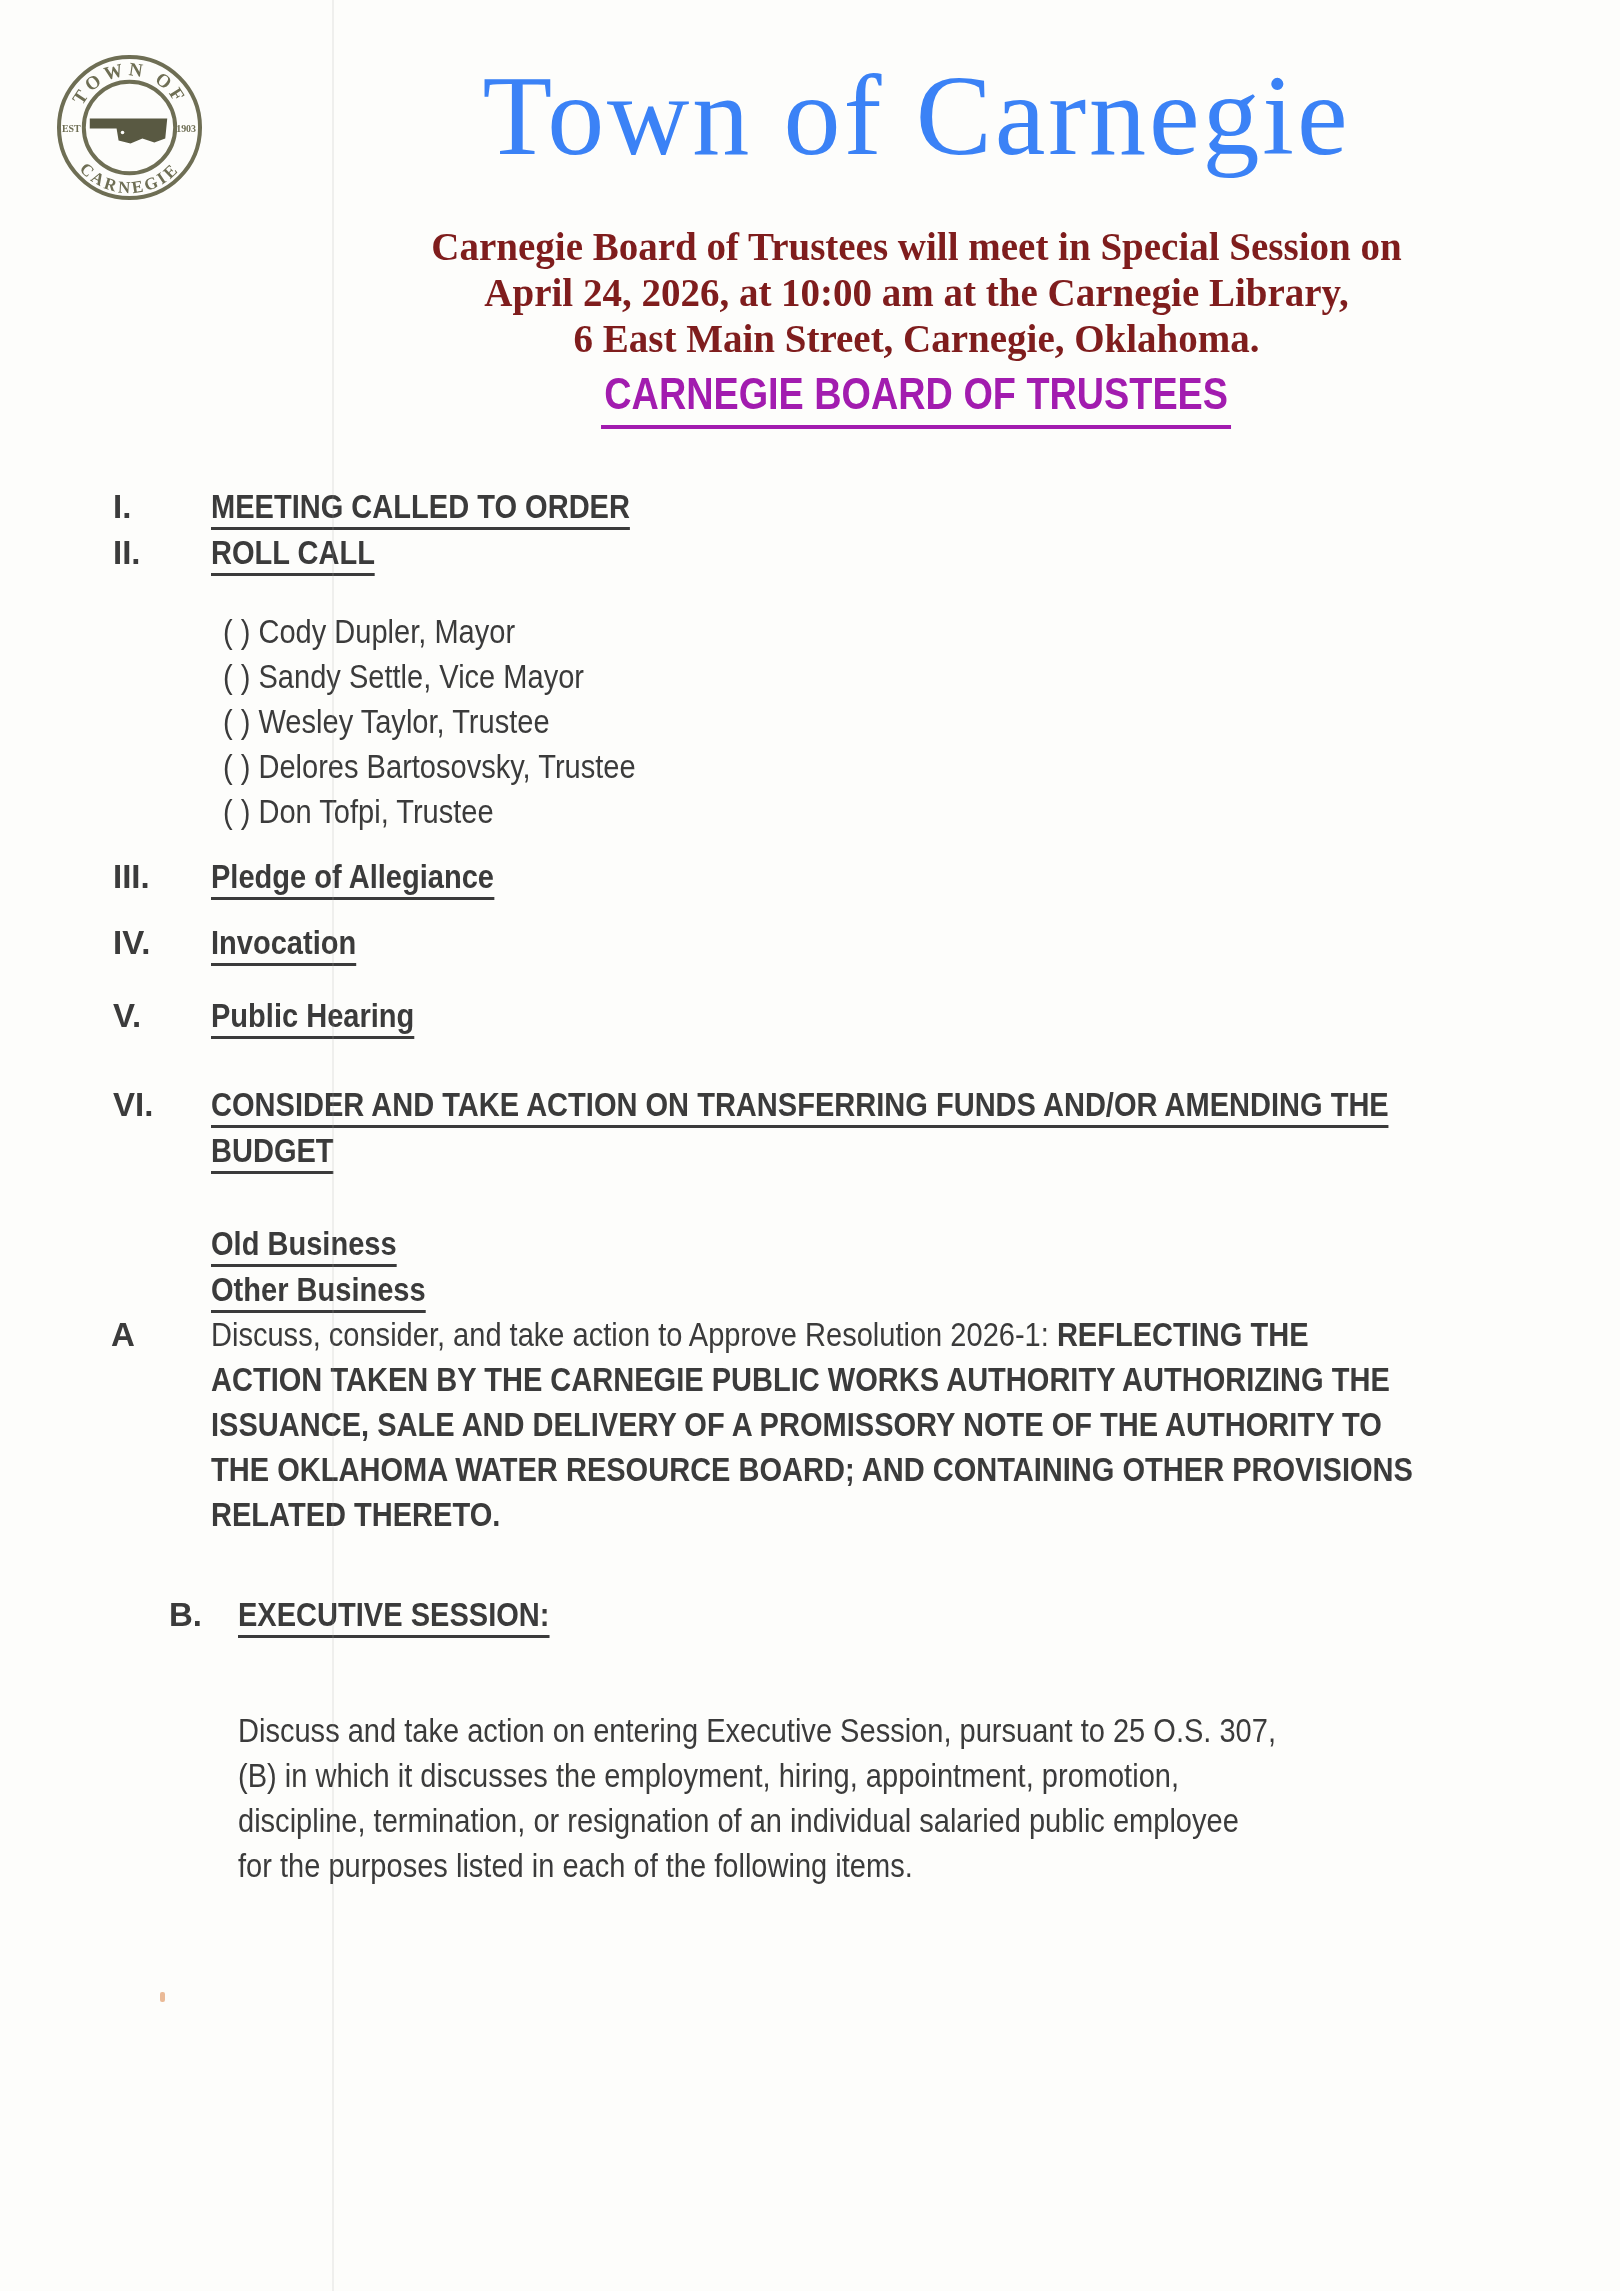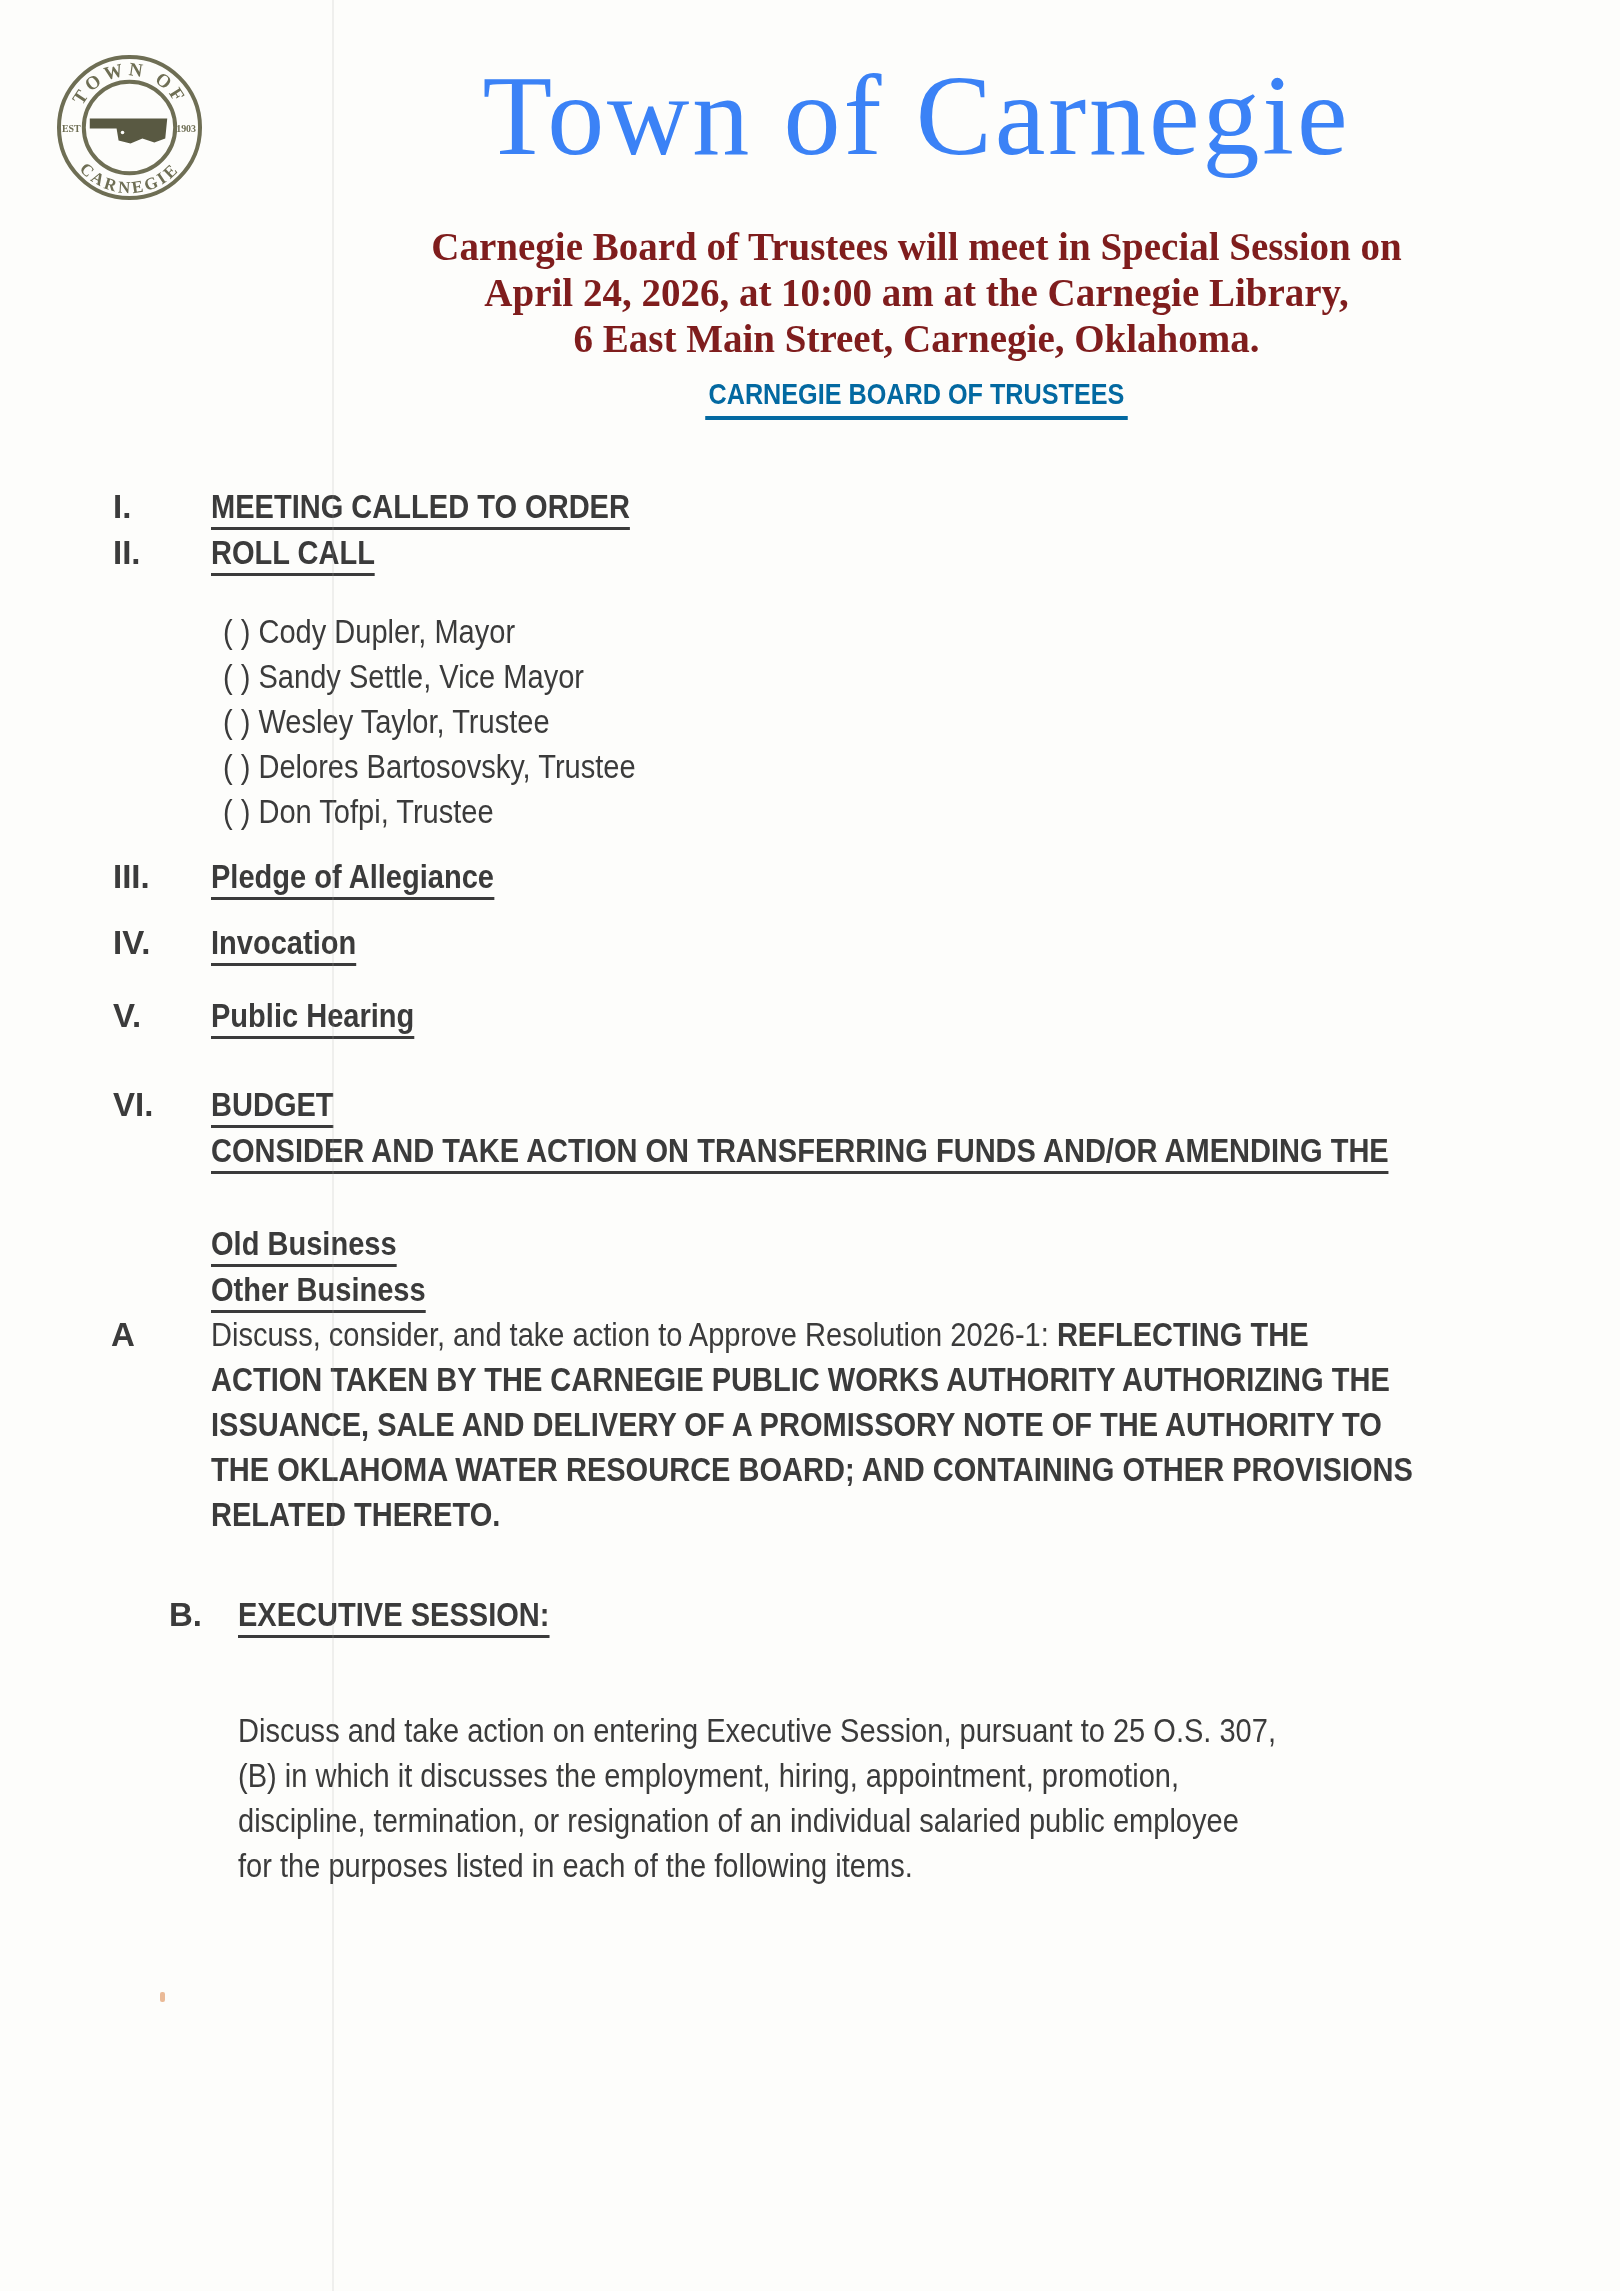--- a/index.html
+++ b/index.html
@@ -20,21 +20,21 @@
   .header { position:absolute; left:245px; width:1343px; top:57px; text-align:center; }
   .title {
     font-family:"Liberation Serif", serif; font-weight:normal;
     font-size:114px; line-height:118px; letter-spacing:2.9px; color:#3b82f6;
   }
   .subs { margin-top:49px; }
   .sub  {
     font-family:"Liberation Serif", serif; font-weight:bold;
     font-size:39px; line-height:46px; color:#7f1d1d;
   }
-  .board { margin-top:7.8px; font-size:30px; line-height:47px; font-weight:bold; color:#0369a1; }
+  .board { margin-top:7.8px; font-size:45px; line-height:47px; font-weight:bold; color:#a21caf; }
   .cond  { display:inline-block; transform:scaleX(0.84); transform-origin:50% 50%; white-space:nowrap; }
   .board .u { border-bottom:4.9px solid currentColor; padding:0 3.9px 5.9px 3.9px; }
 
   
   .row { position:absolute; left:0; right:0; font-size:33px; line-height:45px; }
   .num   { position:absolute; left:113px; font-weight:bold; }
   .num-a { position:absolute; left:111px; font-weight:bold; }
   .num-b { position:absolute; left:169px; font-weight:bold; }
   .txt    { margin-left:211px; }
   .txt-rc { margin-left:223px; line-height:45px;margin-top:33px; }
@@ -110,22 +110,22 @@
   </div>
 
   <div class="row" style="top:993px">
     <span class="num">V.</span>
     <div class="txt"><span class="ln"><span class="b u">Public Hearing</span></span></div>
   </div>
 
   <div class="row" style="top:1082px; line-height:46px">
     <span class="num">VI.</span>
     <div class="txt">
+      <div><span class="ln"><span class="b u">CONSIDER AND TAKE ACTION ON TRANSFERRING FUNDS AND/OR AMENDING THE</span></span></div>
       <div><span class="ln"><span class="b u">BUDGET</span></span></div>
-      <div><span class="ln"><span class="b u">CONSIDER AND TAKE ACTION ON TRANSFERRING FUNDS AND/OR AMENDING THE</span></span></div>
     </div>
   </div>
 
   <div class="row" style="top:1221px">
     <div class="txt"><span class="ln"><span class="b u">Old Business</span></span></div>
   </div>
   <div class="row" style="top:1267px">
     <div class="txt"><span class="ln"><span class="b u">Other Business</span></span></div>
   </div>
 

